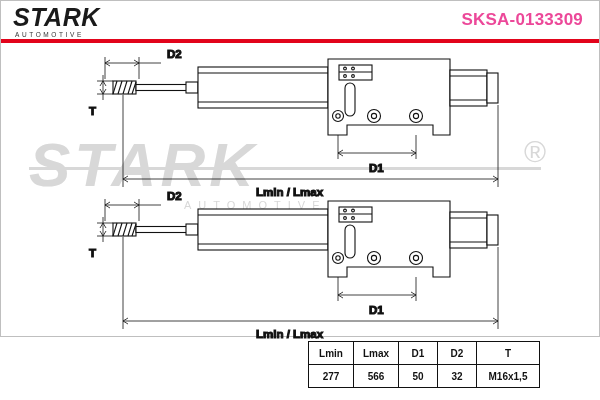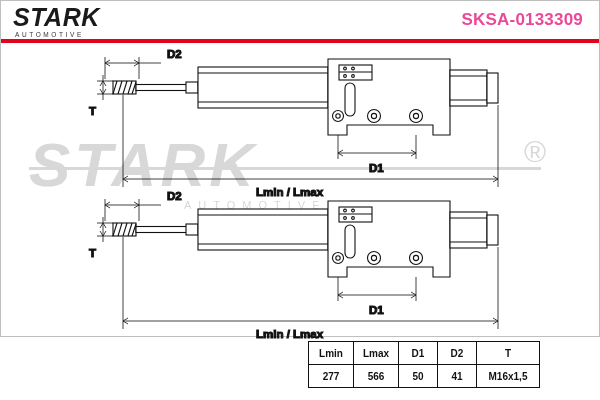--- a/index.html
+++ b/index.html
@@ -352,19 +352,19 @@
         <th class="c2">D1</th>
         <th class="c3">D2</th>
         <th class="c4">T</th>
       </tr>
     </thead>
     <tbody>
       <tr>
         <td class="c0">277</td>
         <td class="c1">566</td>
         <td class="c2">50</td>
-        <td class="c3">41</td>
+        <td class="c3">32</td>
         <td class="c4">M16x1,5</td>
       </tr>
     </tbody>
   </table>
 
 </div>
 
 </body></html>

